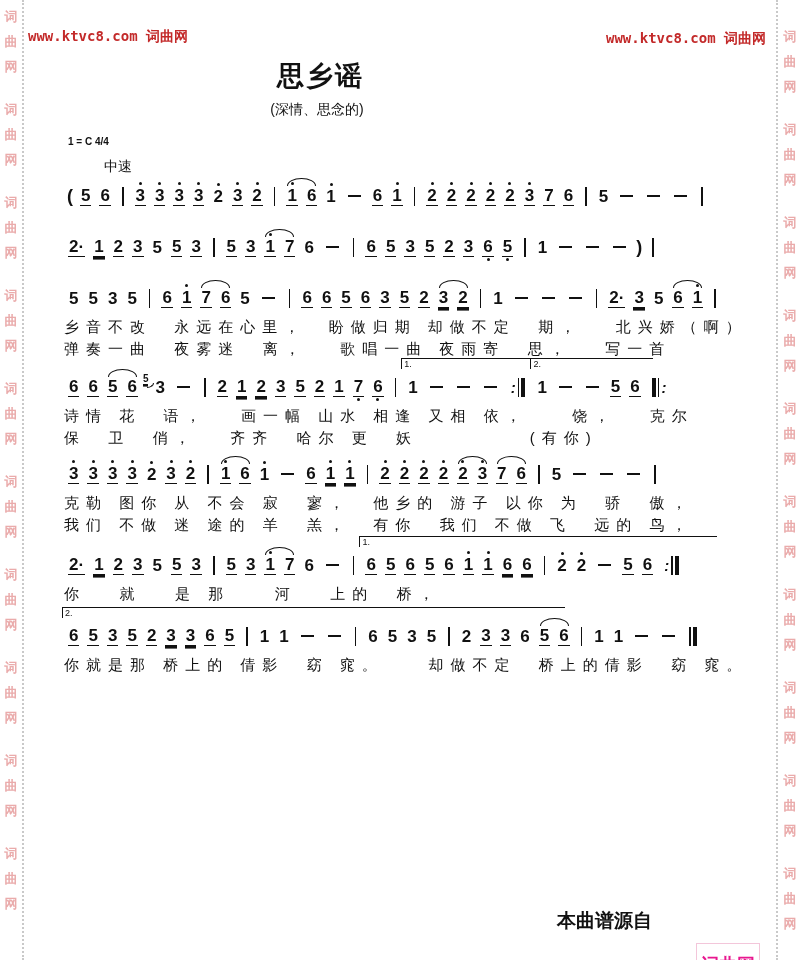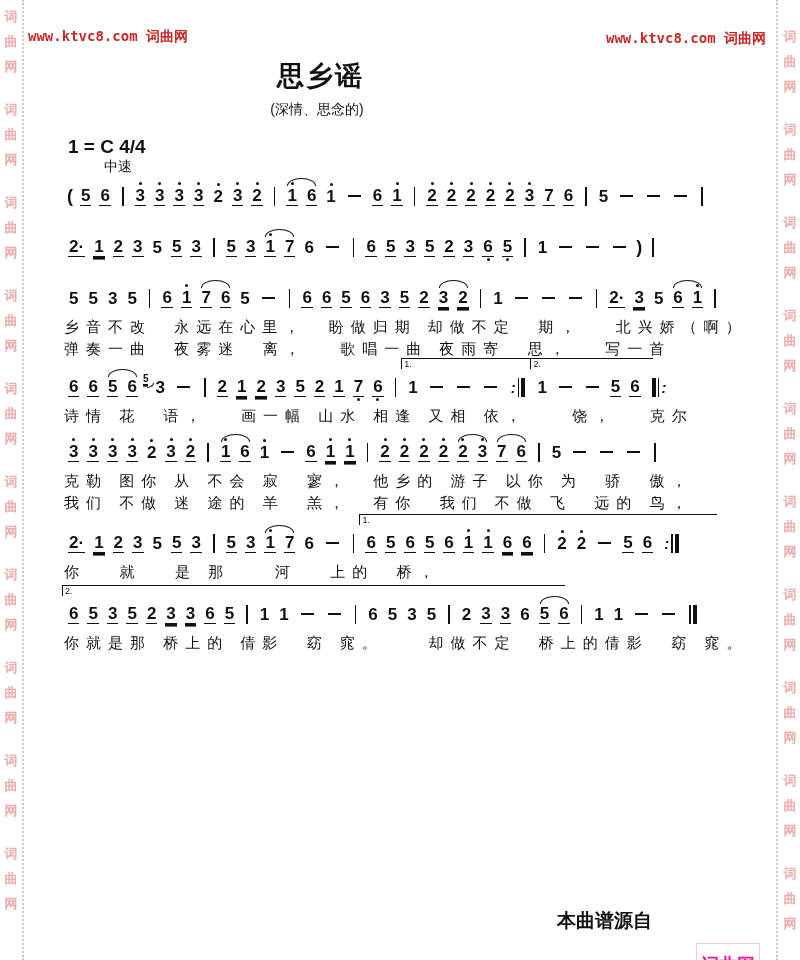--- a/index.html
+++ b/index.html
@@ -11,21 +11,21 @@
   .sidecol{position:absolute;width:16px;text-align:center;font-size:13px;line-height:25px;
            font-weight:700;}
   .sidecol .grp{margin-bottom:18px;}
   
   .wm{position:absolute;font-family:"DejaVu Sans Mono",monospace;font-size:14px;font-weight:700;}
   
   .title{position:absolute;left:0;width:641px;text-align:center;top:58px;font-size:27px;
          font-weight:700;letter-spacing:2px;}
   .subtitle{position:absolute;left:0;width:634px;text-align:center;top:101px;font-size:14px;}
   .credits{position:absolute;left:601px;top:124px;font-size:14px;line-height:21px;}
-  .keysig{position:absolute;left:68px;top:136px;font-size:19px;font-weight:700;text-align:center;}
+  .keysig{position:absolute;left:68px;top:136px;font-size:10px;font-weight:700;text-align:center;}
   .tempo{position:absolute;left:104px;top:158px;font-size:14px;}
   
   #score{position:absolute;left:64px;top:178px;width:690px;}
   .mline{display:flex;align-items:center;height:36px;position:relative;}
   .note{display:inline-flex;flex-direction:column;align-items:center;margin:0 4px;
         font-weight:700;font-size:17px;line-height:1;}
   .note .od,.note .ud{height:5px;display:flex;align-items:center;justify-content:center;}
   .dot{width:3px;height:3px;border-radius:50%;background:#111;display:block;}
   .note .d{padding:0 1px;line-height:19px;height:19px;}
   .u1 .d{border-bottom:1.6px solid #111;}
@@ -726,20 +726,21 @@
             <span class="d">6</span>
             <span class="ud"></span>
           </span>
           <span class="bargrp">
             <i class="bar thick"></i>
             <i class="bar"></i>
             <i class="rdots">:</i>
           </span>
         </div>
         <div class="lyr">诗情 花  语，   画一幅 山水 相逢 又相 依，    饶，   克尔</div>
+        <div class="lyr">保  卫  俏，   齐齐  哈尔 更  妖          (有你)</div>
       </div>
       <div class="system" style="margin-bottom: 11px;">
         <div class="mline">
           <span class="note u1">
             <span class="od">
               <i class="dot"></i>
             </span>
             <span class="d">3</span>
             <span class="ud"></span>
           </span>

